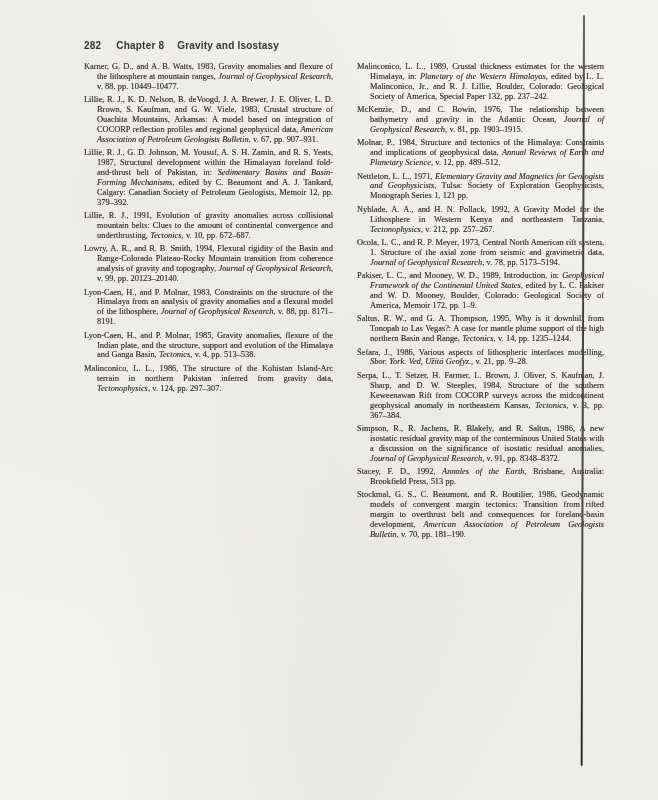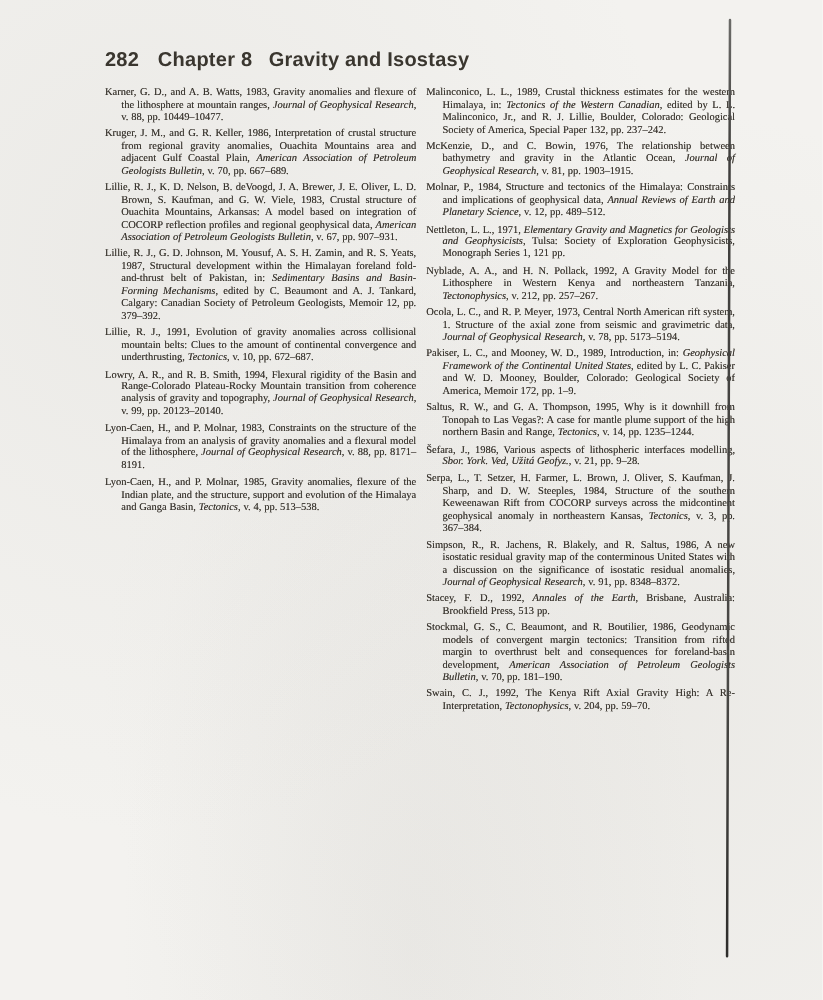--- a/index.html
+++ b/index.html
@@ -14,31 +14,31 @@
       radial-gradient(ellipse at 18% 25%, rgba(200,198,193,0.18), rgba(0,0,0,0) 55%),
       radial-gradient(ellipse at 80% 70%, rgba(205,202,196,0.20), rgba(0,0,0,0) 60%),
       radial-gradient(ellipse at 50% 95%, rgba(190,188,183,0.15), rgba(0,0,0,0) 50%),
       #f3f2ef;
     box-sizing:border-box;
     padding:40px 0 0 84px;
   }
   .header{
     font-family:"Liberation Sans", sans-serif;
     font-weight:bold;
-    font-size:16px;
+    font-size:10px;
     color:#3a362f;
     letter-spacing:0.2px;
     margin-bottom:11px;
     white-space:nowrap;
   }
   .header .page-num{margin-right:15px;}
   .header .chapter{margin-right:13px;}
   .columns{
     display:flex;
-    gap:8px;
+    gap:24px;
   }
   .col{
     width:249px;
   }
   .col.right{width:247px;}
   .ref{
     margin:0 0 3.5px 0;
     font-size:8.4px;
     line-height:9.9px;
     color:#36322c;
@@ -66,41 +66,40 @@
 
 <div class="page">
 
   <div class="header">
     <span class="page-num">282</span><span class="chapter">Chapter 8</span><span class="title">Gravity and Isostasy</span>
   </div>
 
   <div class="columns">
     <div class="col left">
         <p class="ref">Karner, G. D., and A. B. Watts, 1983, Gravity anomalies and flexure of the lithosphere at mountain ranges, <em>Journal of Geophysical Research</em>, v. 88, pp. 10449–10477.</p>
-        <p class="ref">Kruger, J. M., and G. R. Keller, 1986, Interpretation of crustal structure from regional gravity anomalies, Ouachita Mountains area and adjacent Gulf Coastal Plain, <em>American Association of Petroleum Geologists Bulletin</em>, v. 70, pp. 667–689.</p>
         <p class="ref">Lillie, R. J., K. D. Nelson, B. deVoogd, J. A. Brewer, J. E. Oliver, L. D. Brown, S. Kaufman, and G. W. Viele, 1983, Crustal structure of Ouachita Mountains, Arkansas: A model based on integration of COCORP reflection profiles and regional geophysical data, <em>American Association of Petroleum Geologists Bulletin</em>, v. 67, pp. 907–931.</p>
         <p class="ref">Lillie, R. J., G. D. Johnson, M. Yousuf, A. S. H. Zamin, and R. S. Yeats, 1987, Structural development within the Himalayan foreland fold-and-thrust belt of Pakistan, in: <em>Sedimentary Basins and Basin-Forming Mechanisms</em>, edited by C. Beaumont and A. J. Tankard, Calgary: Canadian Society of Petroleum Geologists, Memoir 12, pp. 379–392.</p>
         <p class="ref">Lillie, R. J., 1991, Evolution of gravity anomalies across collisional mountain belts: Clues to the amount of continental convergence and underthrusting, <em>Tectonics</em>, v. 10, pp. 672–687.</p>
         <p class="ref">Lowry, A. R., and R. B. Smith, 1994, Flexural rigidity of the Basin and Range-Colorado Plateau-Rocky Mountain transition from coherence analysis of gravity and topography, <em>Journal of Geophysical Research</em>, v. 99, pp. 20123–20140.</p>
         <p class="ref">Lyon-Caen, H., and P. Molnar, 1983, Constraints on the structure of the Himalaya from an analysis of gravity anomalies and a flexural model of the lithosphere, <em>Journal of Geophysical Research</em>, v. 88, pp. 8171–8191.</p>
         <p class="ref">Lyon-Caen, H., and P. Molnar, 1985, Gravity anomalies, flexure of the Indian plate, and the structure, support and evolution of the Himalaya and Ganga Basin, <em>Tectonics</em>, v. 4, pp. 513–538.</p>
+        <p class="ref">Malinconico, L. L., 1986, The structure of the Kohistan Island-Arc terrain in northern Pakistan inferred from gravity data, <em>Tectonophysics</em>, v. 124, pp. 297–307.</p>
       </div>
     <div class="col right">
-        <p class="ref">Malinconico, L. L., 1989, Crustal thickness estimates for the western Himalaya, in: <em>Tectonics of the Western Canadian</em>, edited by L. L. Malinconico, Jr., and R. J. Lillie, Boulder, Colorado: Geological Society of America, Special Paper 132, pp. 237–242.</p>
+        <p class="ref">Malinconico, L. L., 1989, Crustal thickness estimates for the western Himalaya, in: <em>Planetary of the Western Himalayas</em>, edited by L. L. Malinconico, Jr., and R. J. Lillie, Boulder, Colorado: Geological Society of America, Special Paper 132, pp. 237–242.</p>
         <p class="ref">McKenzie, D., and C. Bowin, 1976, The relationship between bathymetry and gravity in the Atlantic Ocean, <em>Journal of Geophysical Research</em>, v. 81, pp. 1903–1915.</p>
         <p class="ref">Molnar, P., 1984, Structure and tectonics of the Himalaya: Constraints and implications of geophysical data, <em>Annual Reviews of Earth and Planetary Science</em>, v. 12, pp. 489–512.</p>
         <p class="ref">Nettleton, L. L., 1971, <em>Elementary Gravity and Magnetics for Geologists and Geophysicists</em>, Tulsa: Society of Exploration Geophysicists, Monograph Series 1, 121 pp.</p>
         <p class="ref">Nyblade, A. A., and H. N. Pollack, 1992, A Gravity Model for the Lithosphere in Western Kenya and northeastern Tanzania, <em>Tectonophysics</em>, v. 212, pp. 257–267.</p>
         <p class="ref">Ocola, L. C., and R. P. Meyer, 1973, Central North American rift system, 1. Structure of the axial zone from seismic and gravimetric data, <em>Journal of Geophysical Research</em>, v. 78, pp. 5173–5194.</p>
         <p class="ref">Pakiser, L. C., and Mooney, W. D., 1989, Introduction, in: <em>Geophysical Framework of the Continental United States</em>, edited by L. C. Pakiser and W. D. Mooney, Boulder, Colorado: Geological Society of America, Memoir 172, pp. 1–9.</p>
         <p class="ref">Saltus, R. W., and G. A. Thompson, 1995, Why is it downhill from Tonopah to Las Vegas?: A case for mantle plume support of the high northern Basin and Range, <em>Tectonics</em>, v. 14, pp. 1235–1244.</p>
         <p class="ref">Šefara, J., 1986, Various aspects of lithospheric interfaces modelling, <em>Sbor. York. Ved, Užitá Geofyz.</em>, v. 21, pp. 9–28.</p>
         <p class="ref">Serpa, L., T. Setzer, H. Farmer, L. Brown, J. Oliver, S. Kaufman, J. Sharp, and D. W. Steeples, 1984, Structure of the southern Keweenawan Rift from COCORP surveys across the midcontinent geophysical anomaly in northeastern Kansas, <em>Tectonics</em>, v. 3, pp. 367–384.</p>
         <p class="ref">Simpson, R., R. Jachens, R. Blakely, and R. Saltus, 1986, A new isostatic residual gravity map of the conterminous United States with a discussion on the significance of isostatic residual anomalies, <em>Journal of Geophysical Research</em>, v. 91, pp. 8348–8372.</p>
         <p class="ref">Stacey, F. D., 1992, <em>Annales of the Earth</em>, Brisbane, Australia: Brookfield Press, 513 pp.</p>
         <p class="ref">Stockmal, G. S., C. Beaumont, and R. Boutilier, 1986, Geodynamic models of convergent margin tectonics: Transition from rifted margin to overthrust belt and consequences for foreland-basin development, <em>American Association of Petroleum Geologists Bulletin</em>, v. 70, pp. 181–190.</p>
-        <p class="ref">Swain, C. J., 1992, The Kenya Rift Axial Gravity High: A Re-Interpretation, <em>Tectonophysics</em>, v. 204, pp. 59–70.</p>
       </div>
   </div>
 
   <div class="page-edge-line"></div>
 
 </div>
 
 </body></html>

